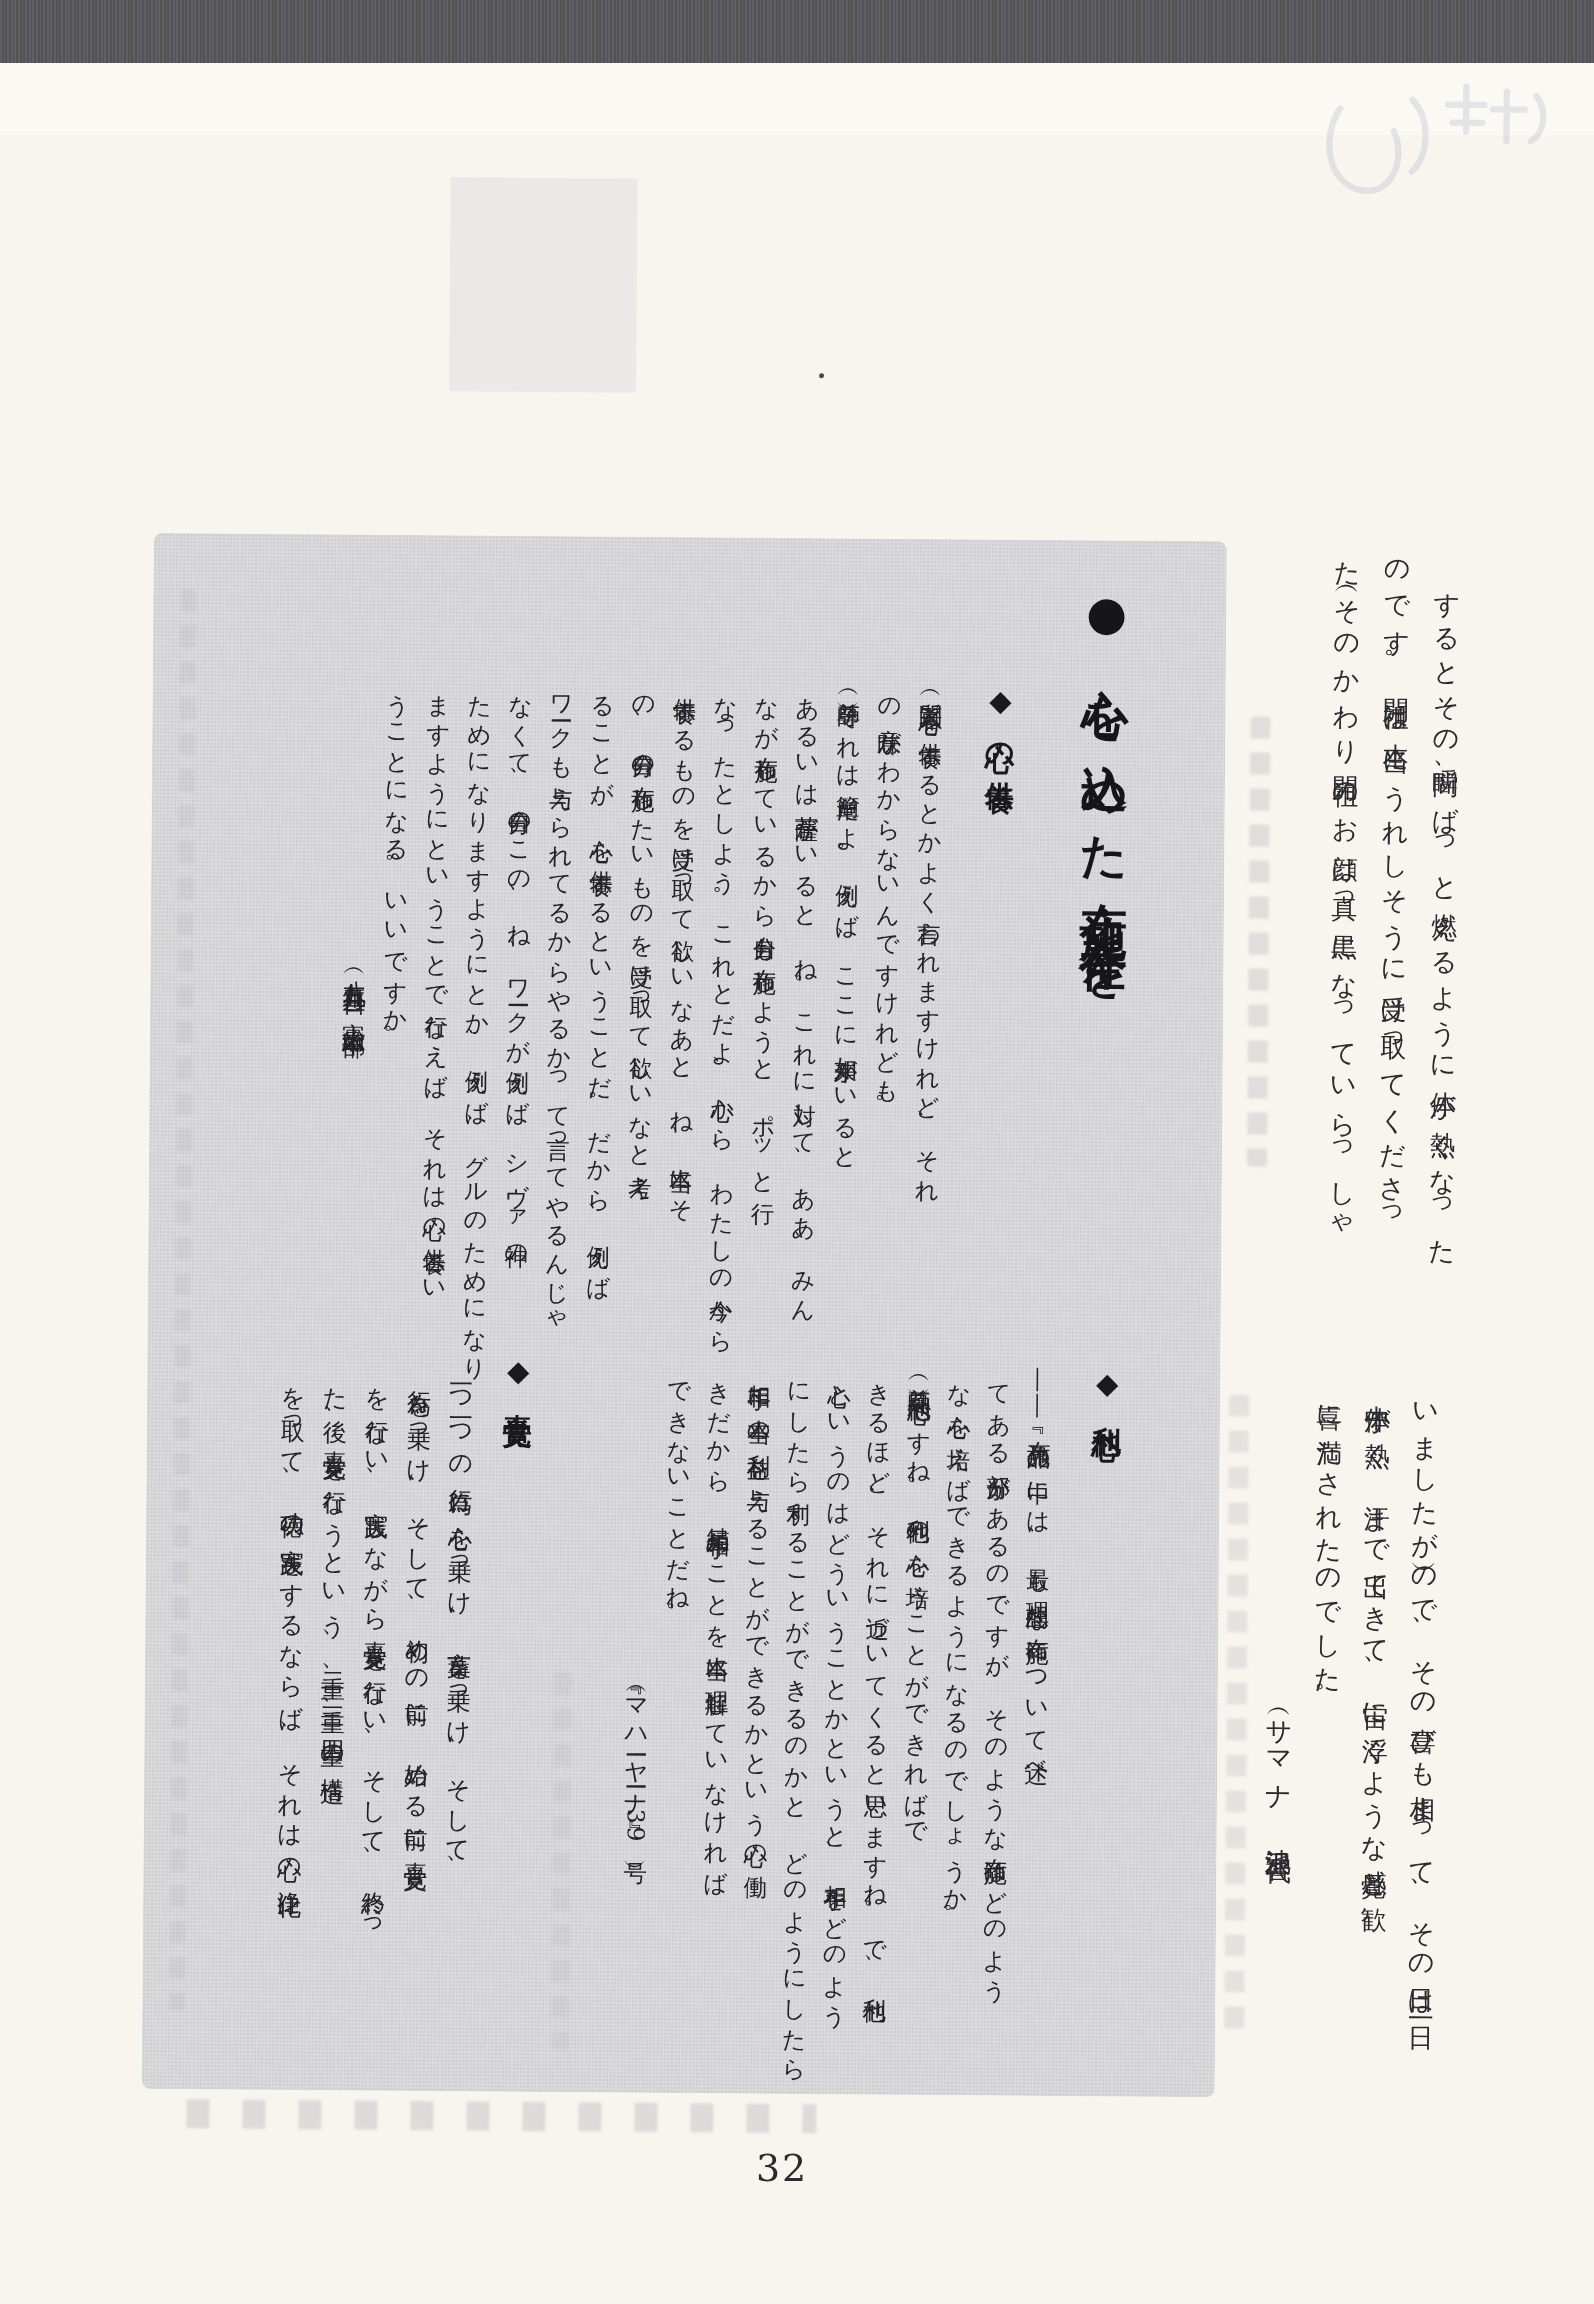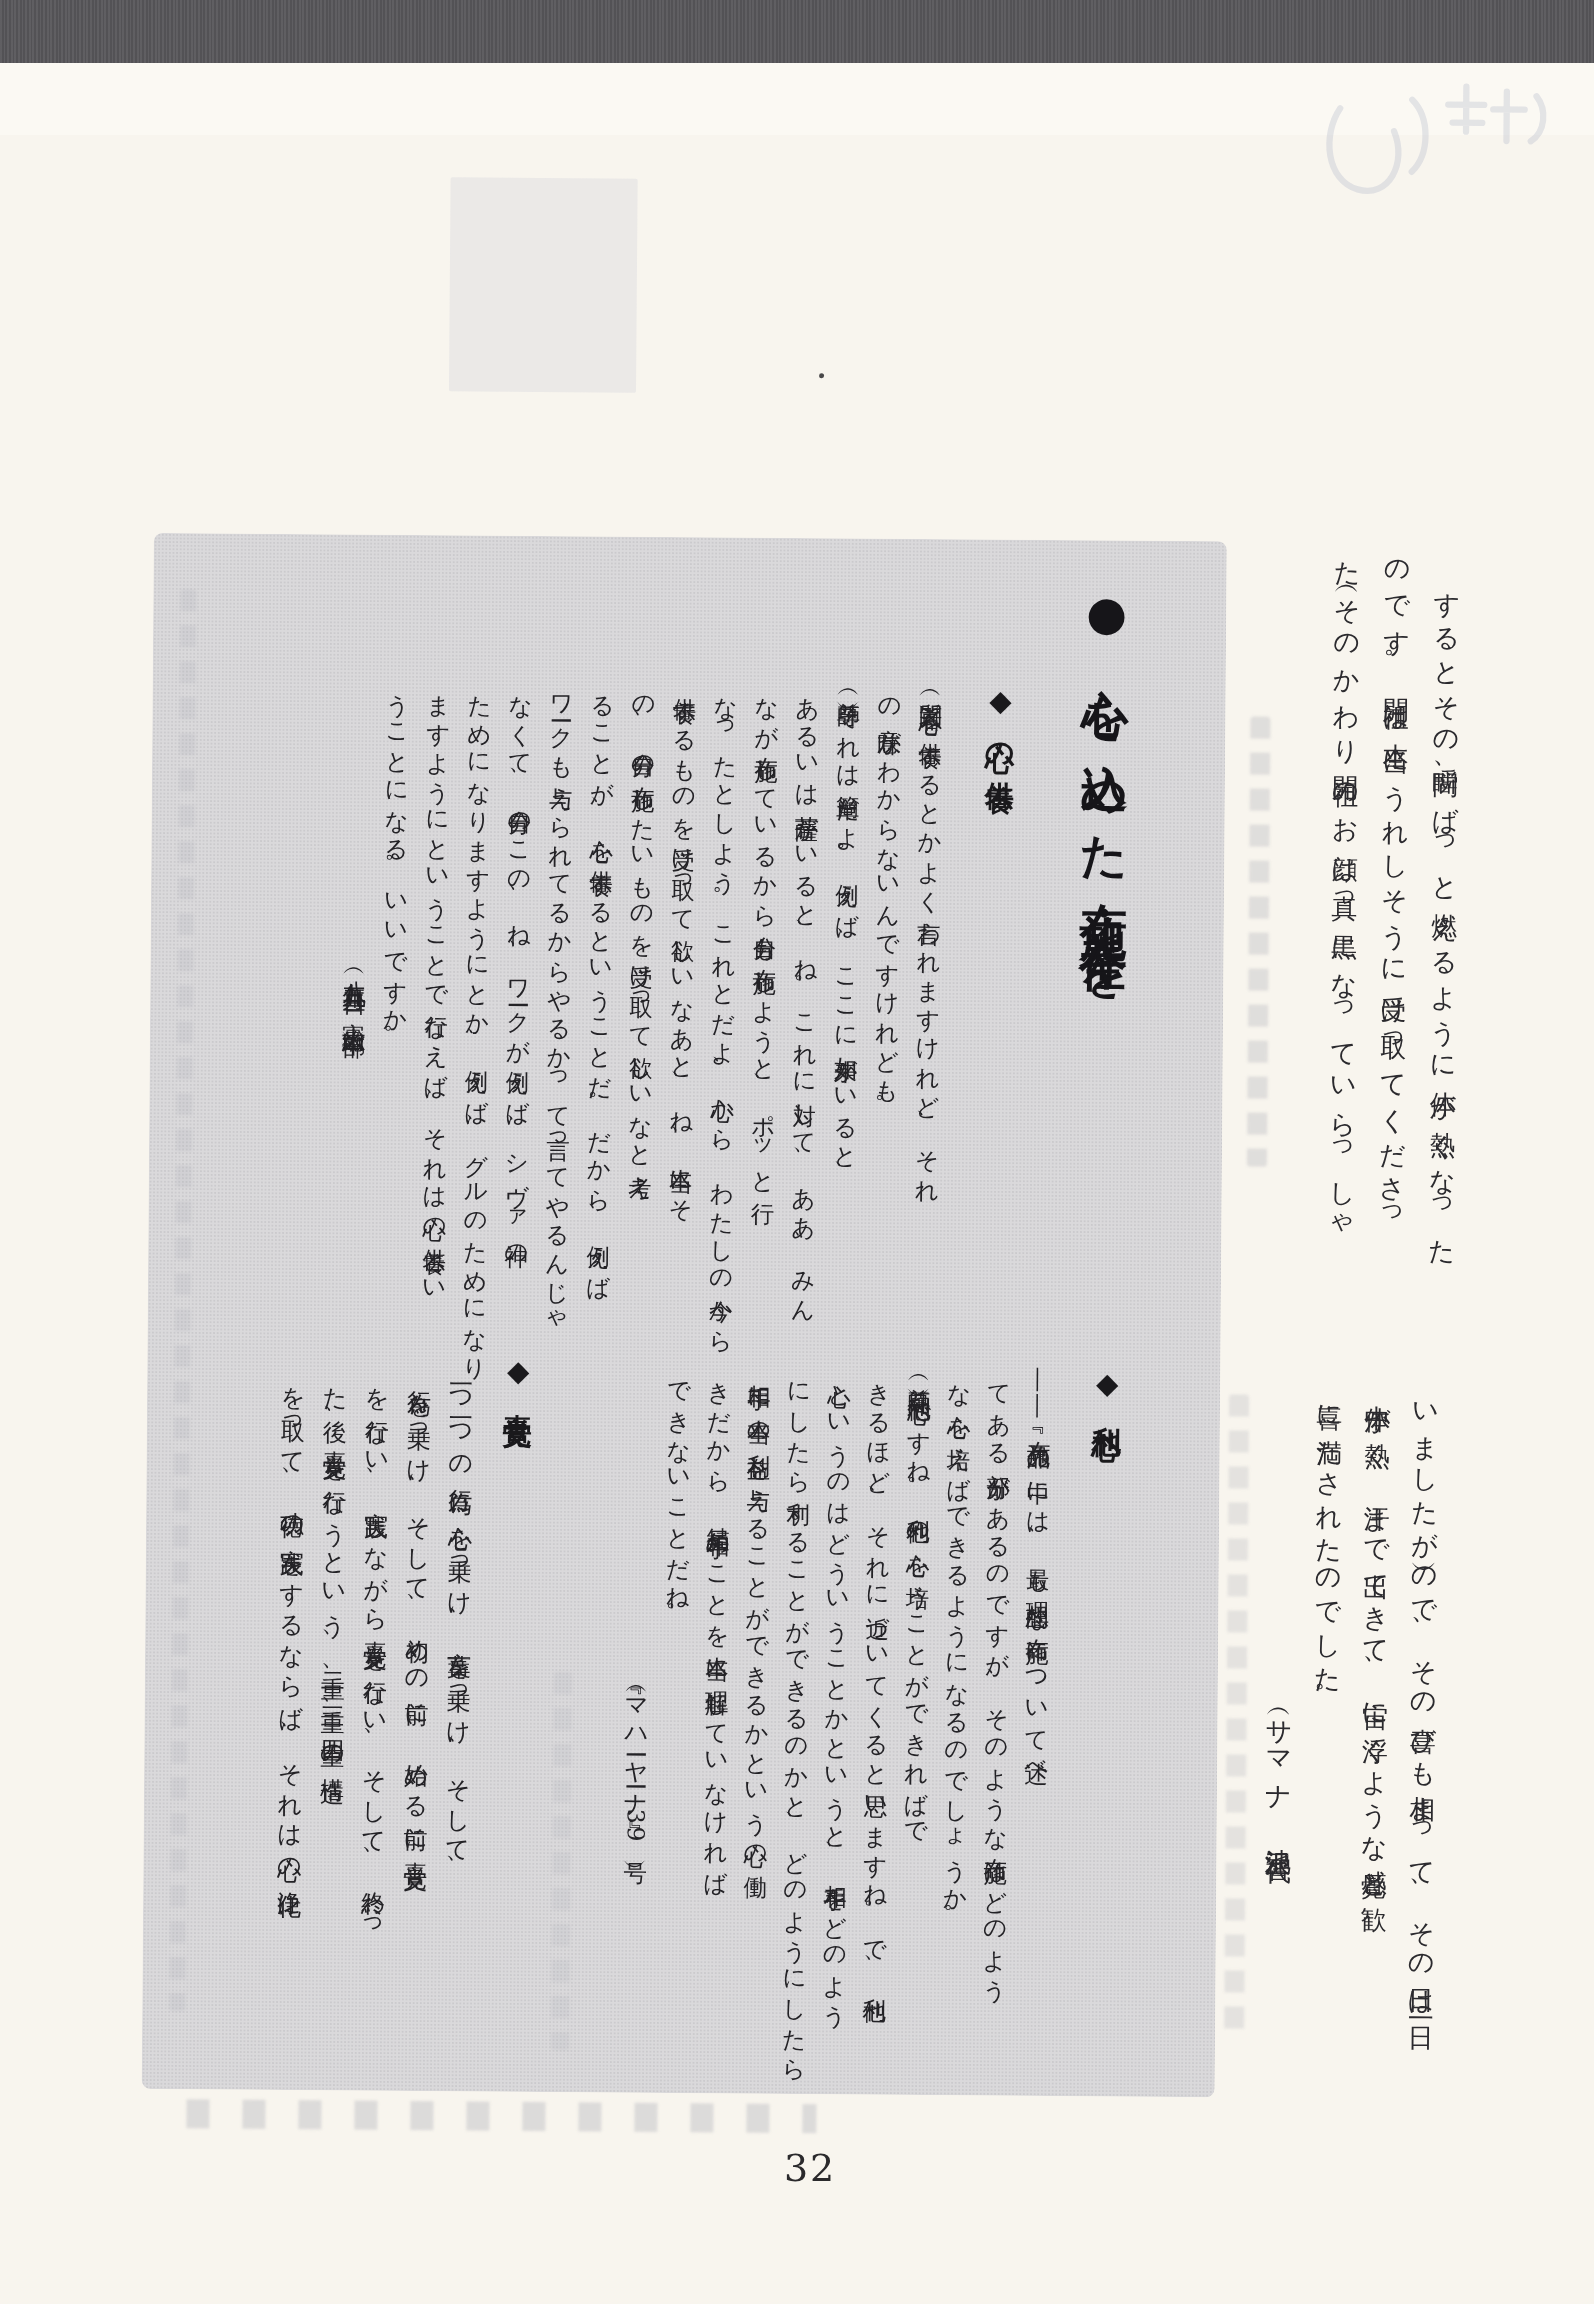--- a/index.html
+++ b/index.html
@@ -85,21 +85,20 @@
   .margin-1{
     left:1319px;top:538px;width:149px;height:846px;
     line-height:50px;letter-spacing:5px;
   }
   .margin-2{
     left:1261px;top:1380px;width:191px;height:734px;
     line-height:48px;letter-spacing:2.7px;
   }
   .page-number{
     position:absolute;left:756px;top:2146px;width:108px;
-    text-align:center;
     font-size:38px;color:#2b2a2c;letter-spacing:1.8px;
   }
   .ink-speck{
     position:absolute;left:813px;top:373px;width:5.4px;height:5.4px;
     border-radius:50%;background:#2a292c;opacity:.85;
   }
   
   .ghost-stripe{
     position:absolute;
     background-image:repeating-linear-gradient(180deg, rgba(158,160,172,.28) 0 21.6px, rgba(0,0,0,0) 21.6px 36px);

